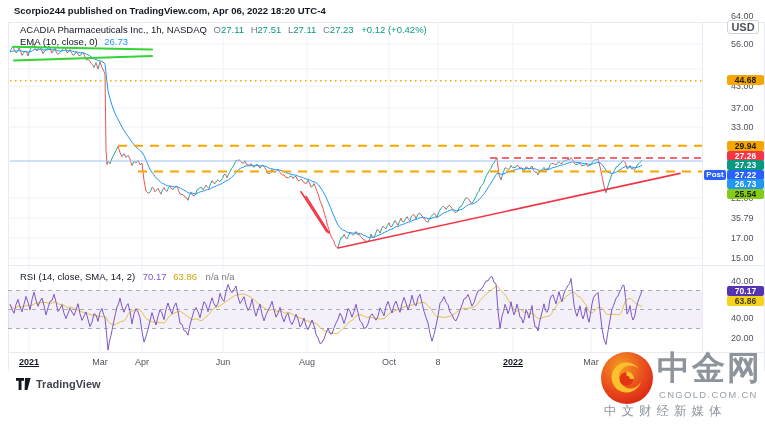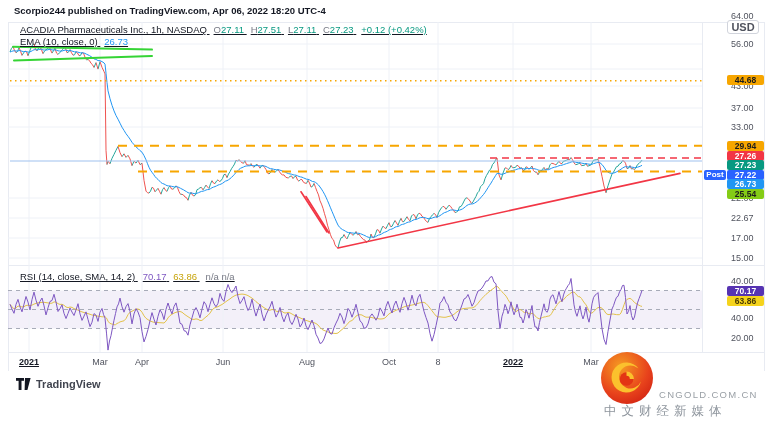--- a/index.html
+++ b/index.html
@@ -5,21 +5,21 @@
   html,body{margin:0;padding:0;background:#fff;}
   .stage{position:relative;width:765px;height:425px;background:#ffffff;overflow:hidden;
          font-family:"Liberation Sans",sans-serif;-webkit-font-smoothing:antialiased;}
   .abs{position:absolute;}
   .pub{left:14px;top:5px;font-size:9.5px;font-weight:700;color:#131722;}
   .frame{left:8px;top:22px;width:755px;height:348px;border:1px solid #e8ebf2;border-bottom:none;pointer-events:none;}
   .sep{background:#e8ebf2;}
   svg.pane{position:absolute;left:8px;}
   #main-pane{top:22px;}
   #rsi-pane{top:266px;}
-  .legend{left:20px;font-size:9.5px;color:#131722;white-space:nowrap;text-decoration:underline;}
+  .legend{left:20px;font-size:9.5px;color:#131722;white-space:nowrap;}
   .legend .lab{color:#131722;}
   .legend .gray{color:#787b86;margin-left:4px;}
   .legend .teal{color:#089981;}
   .legend .blue{color:#2196f3;margin-left:4px;}
   .legend .purple{color:#7e57c2;margin-left:5px;}
   .legend .yellow{color:#c7a40a;margin-left:4px;}
   .legend .na{color:#787b86;margin-left:6px;text-align:right;}
   .ptick{position:absolute;left:731px;width:34px;font-size:9px;line-height:10px;color:#50535e;}
   .pbadge{position:absolute;left:727px;width:37px;height:10px;border-radius:2px;text-align:center;
           font-size:8.5px;line-height:10.5px;font-weight:700;}
@@ -119,21 +119,21 @@
 
   <div id="price-axis">
     <div class="abs usd">USD</div>
   <div class="ptick" style="top: 11px;">64.00</div>
       <div class="ptick" style="top: 39px;">56.00</div>
       <div class="ptick" style="top: 76px;">48.00</div>
       <div class="ptick" style="top: 81px;">43.00</div>
       <div class="ptick" style="top: 103px;">37.00</div>
       <div class="ptick" style="top: 122px;">33.00</div>
       <div class="ptick" style="top: 193px;">22.00</div>
-      <div class="ptick" style="top: 213px;">22.67</div>
+      <div class="ptick" style="top: 213px;">35.79</div>
       <div class="ptick" style="top: 233px;">17.00</div>
       <div class="ptick" style="top: 253px;">15.00</div>
       <div class="pbadge" style="top: 75px; background: rgb(247, 166, 0); color: rgb(28, 28, 28);">44.68</div>
       <div class="pbadge" style="top: 141px; background: rgb(247, 166, 0); color: rgb(28, 28, 28);">29.94</div>
       <div class="pbadge" style="top: 150.5px; background: rgb(242, 54, 69); color: rgb(255, 255, 255);">27.26</div>
       <div class="pbadge" style="top: 160px; background: rgb(8, 153, 129); color: rgb(255, 255, 255);">27.23</div>
       <div class="pbadge" style="top: 169.5px; background: rgb(41, 98, 255); color: rgb(255, 255, 255);">27.22</div>
       <div class="ptag" style="top: 169.5px;">Post</div>
       <div class="pbadge" style="top: 179px; background: rgb(33, 150, 243); color: rgb(255, 255, 255);">26.73</div>
       <div class="pbadge" style="top: 188.5px; background: #84cc16; color: rgb(28, 28, 28);">25.54</div>
@@ -173,17 +173,18 @@
           <stop offset="0%" stop-color="#f59b22"></stop>
           <stop offset="62%" stop-color="#e8431c"></stop>
           <stop offset="100%" stop-color="#cf1f12"></stop>
         </radialGradient>
       </defs>
       <circle cx="27" cy="27" r="26" fill="url(#lg)"></circle>
       <path fill="#fbc12d" d="M38.5 17.5 A15 15 0 1 0 41 30.5 A11.5 11.5 0 1 1 34 15 Z"></path>
       <circle cx="26.5" cy="28" r="6.8" fill="#e33514"></circle>
       <path fill="#fbc12d" d="M26.5 20.5 a7.5 7.5 0 0 1 7.5 7.5 l-4.2 0 a3.3 3.3 0 0 0 -3.3 -3.3 z"></path>
     </svg>
+    <div class="wm-brand">中金网</div>
     <div class="wm-domain">CNGOLD.COM.CN</div>
     <div class="wm-tagline">中文财经新媒体</div>
   </div>
 
 </div>
 
 </body></html>

